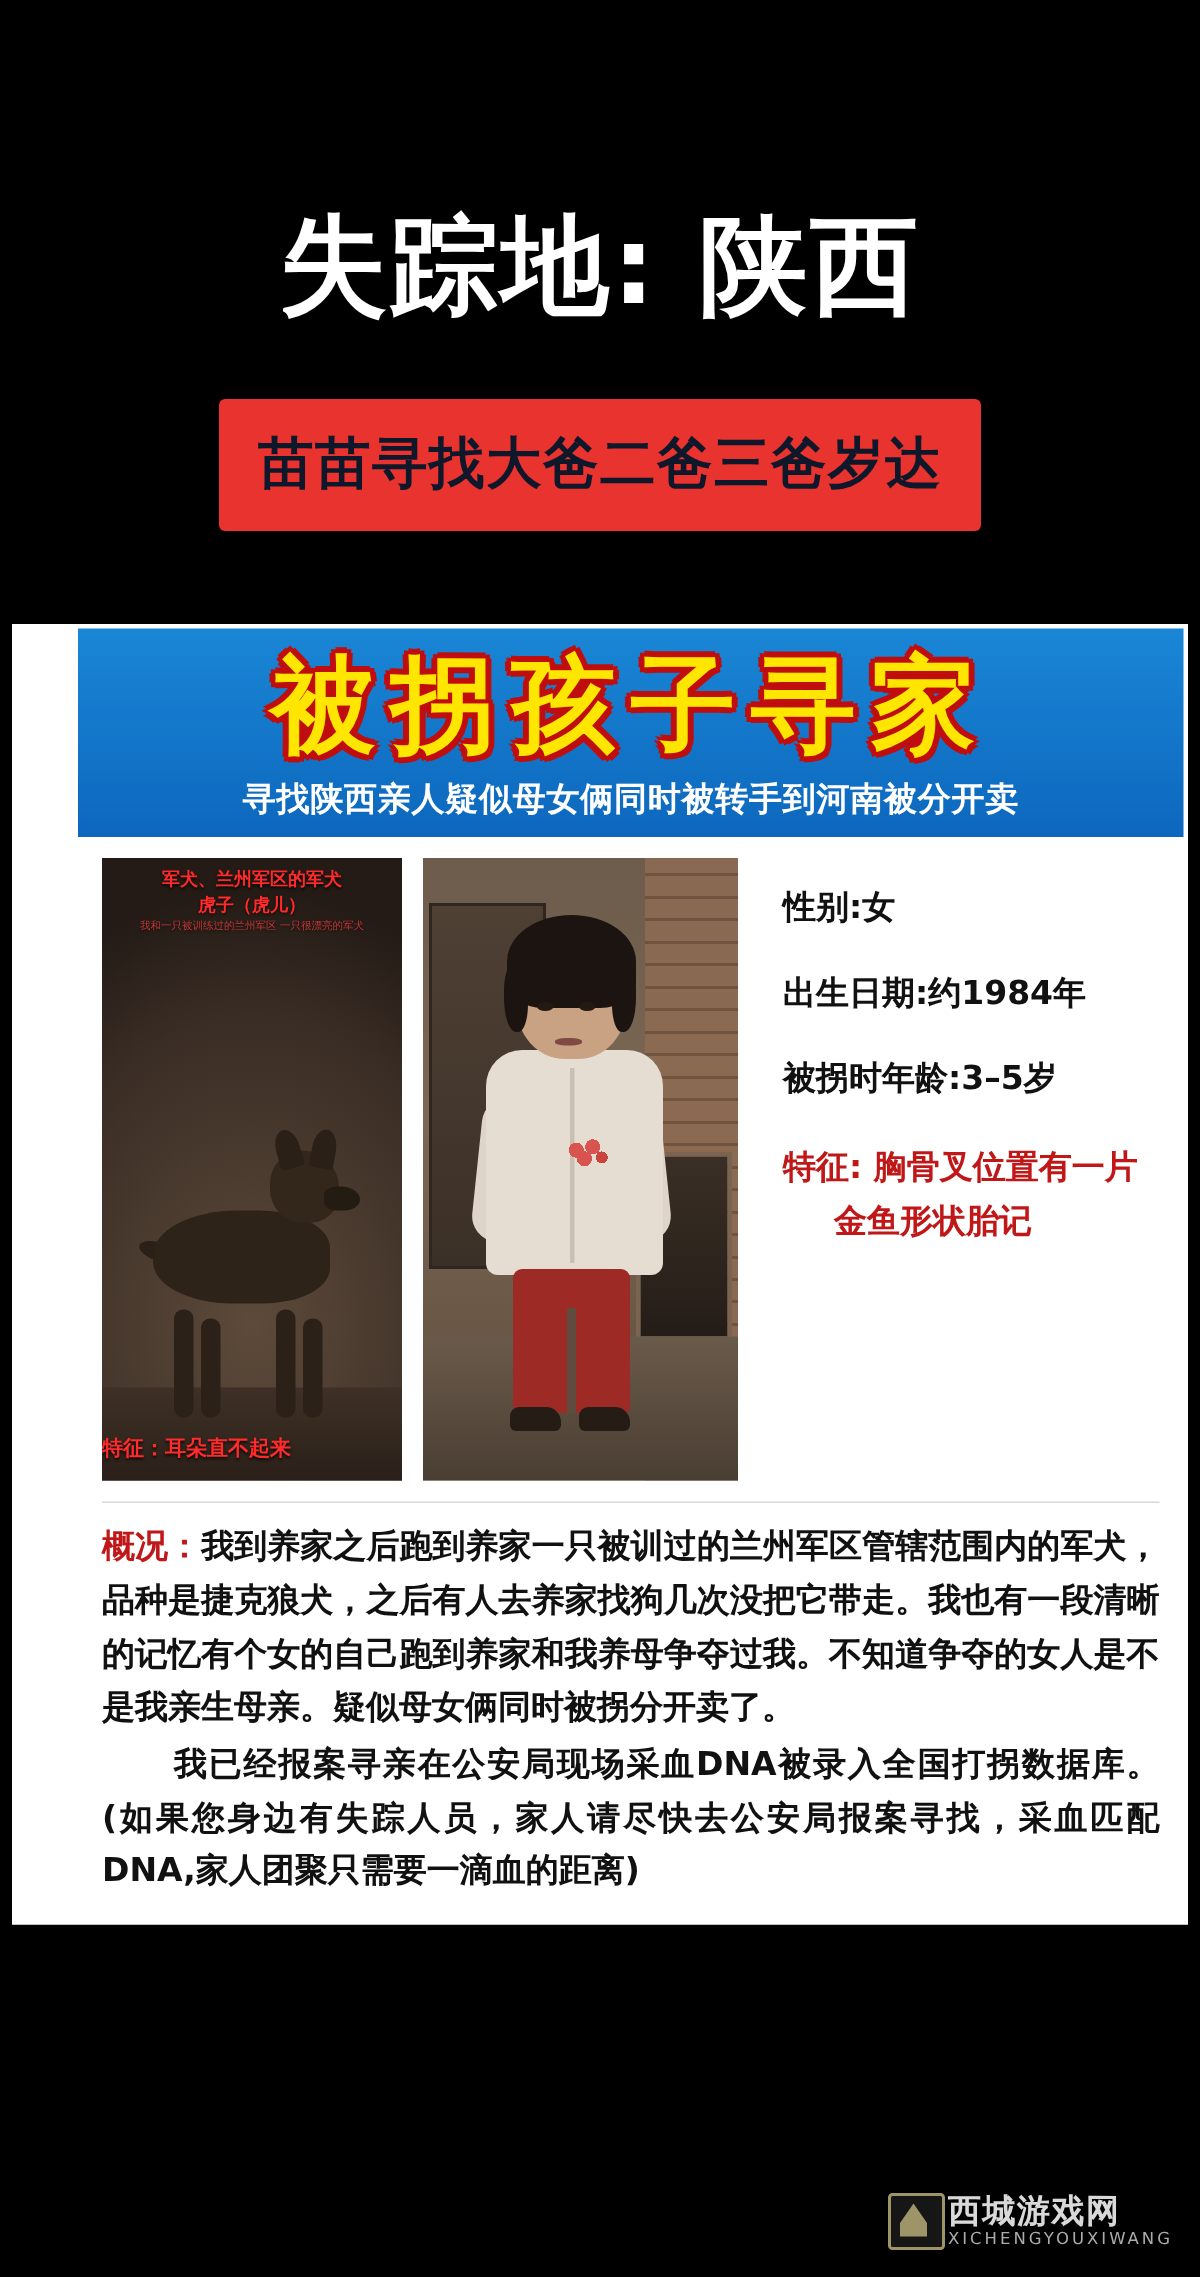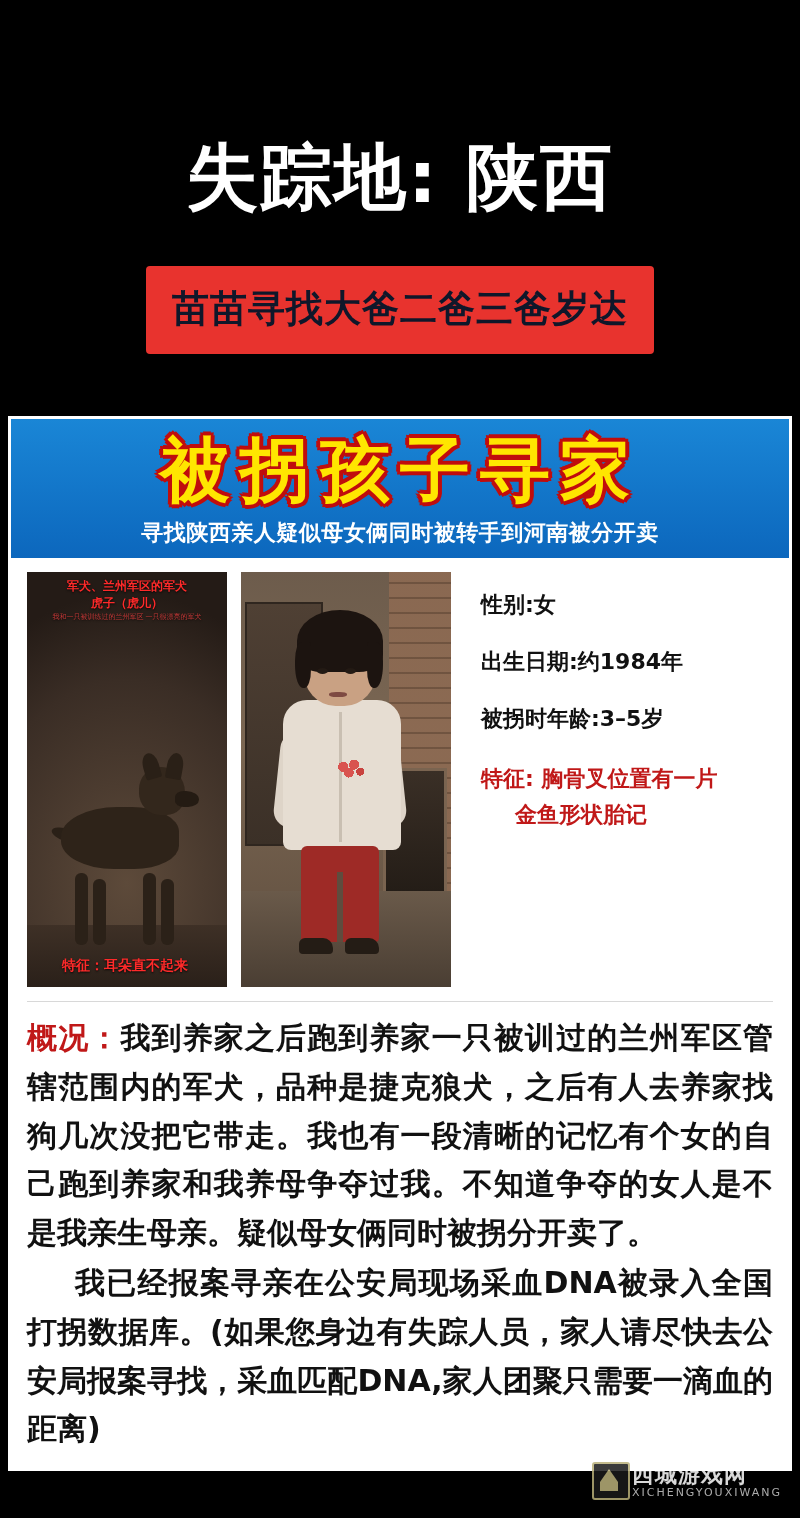--- a/index.html
+++ b/index.html
@@ -45,20 +45,21 @@
 
   
   .poster {
     position: absolute;
     left: 8px;
     top: 416px;
     width: 784px;
     background: #ffffff;
     border: 3px solid #ffffff;
     box-sizing: border-box;
+    padding-left: 41px;
   }
 
   .poster-header {
     background: linear-gradient(180deg, #1a86d6 0%, #0c67bd 100%);
     padding: 16px 0 6px 0;
     text-align: center;
     position: relative;
   }
   .poster-header-title {
     font-size: 70px;
@@ -122,21 +123,20 @@
     line-height: 1.3;
     display: block;
     margin-top: 2px;
     opacity: .85;
   }
   .dog-caption-bottom {
     position: absolute;
     bottom: 12px;
     left: 0;
     right: 4px;
-    text-align: center;
     color: #ff2a2a;
     font-size: 14px;
     font-weight: bold;
     text-shadow: 0 1px 2px rgba(0,0,0,.85);
   }
   
   .dog-shape {
     position: absolute;
     left: 24px;
     bottom: 42px;
@@ -338,21 +338,21 @@
   .detail-line.feature .feat-line2 {
     display: block;
     padding-left: 34px;
   }
 
   
   .summary {
     margin-top: 14px;
     border-top: 1px solid #d8d8d8;
     padding-top: 12px;
-    font-size: 30px;
+    font-size: 22px;
     line-height: 1.62;
     color: #111111;
     font-weight: bold;
     text-align: justify;
   }
   .summary .lbl {
     color: #c01818;
     font-weight: bold;
   }
   .summary p {

